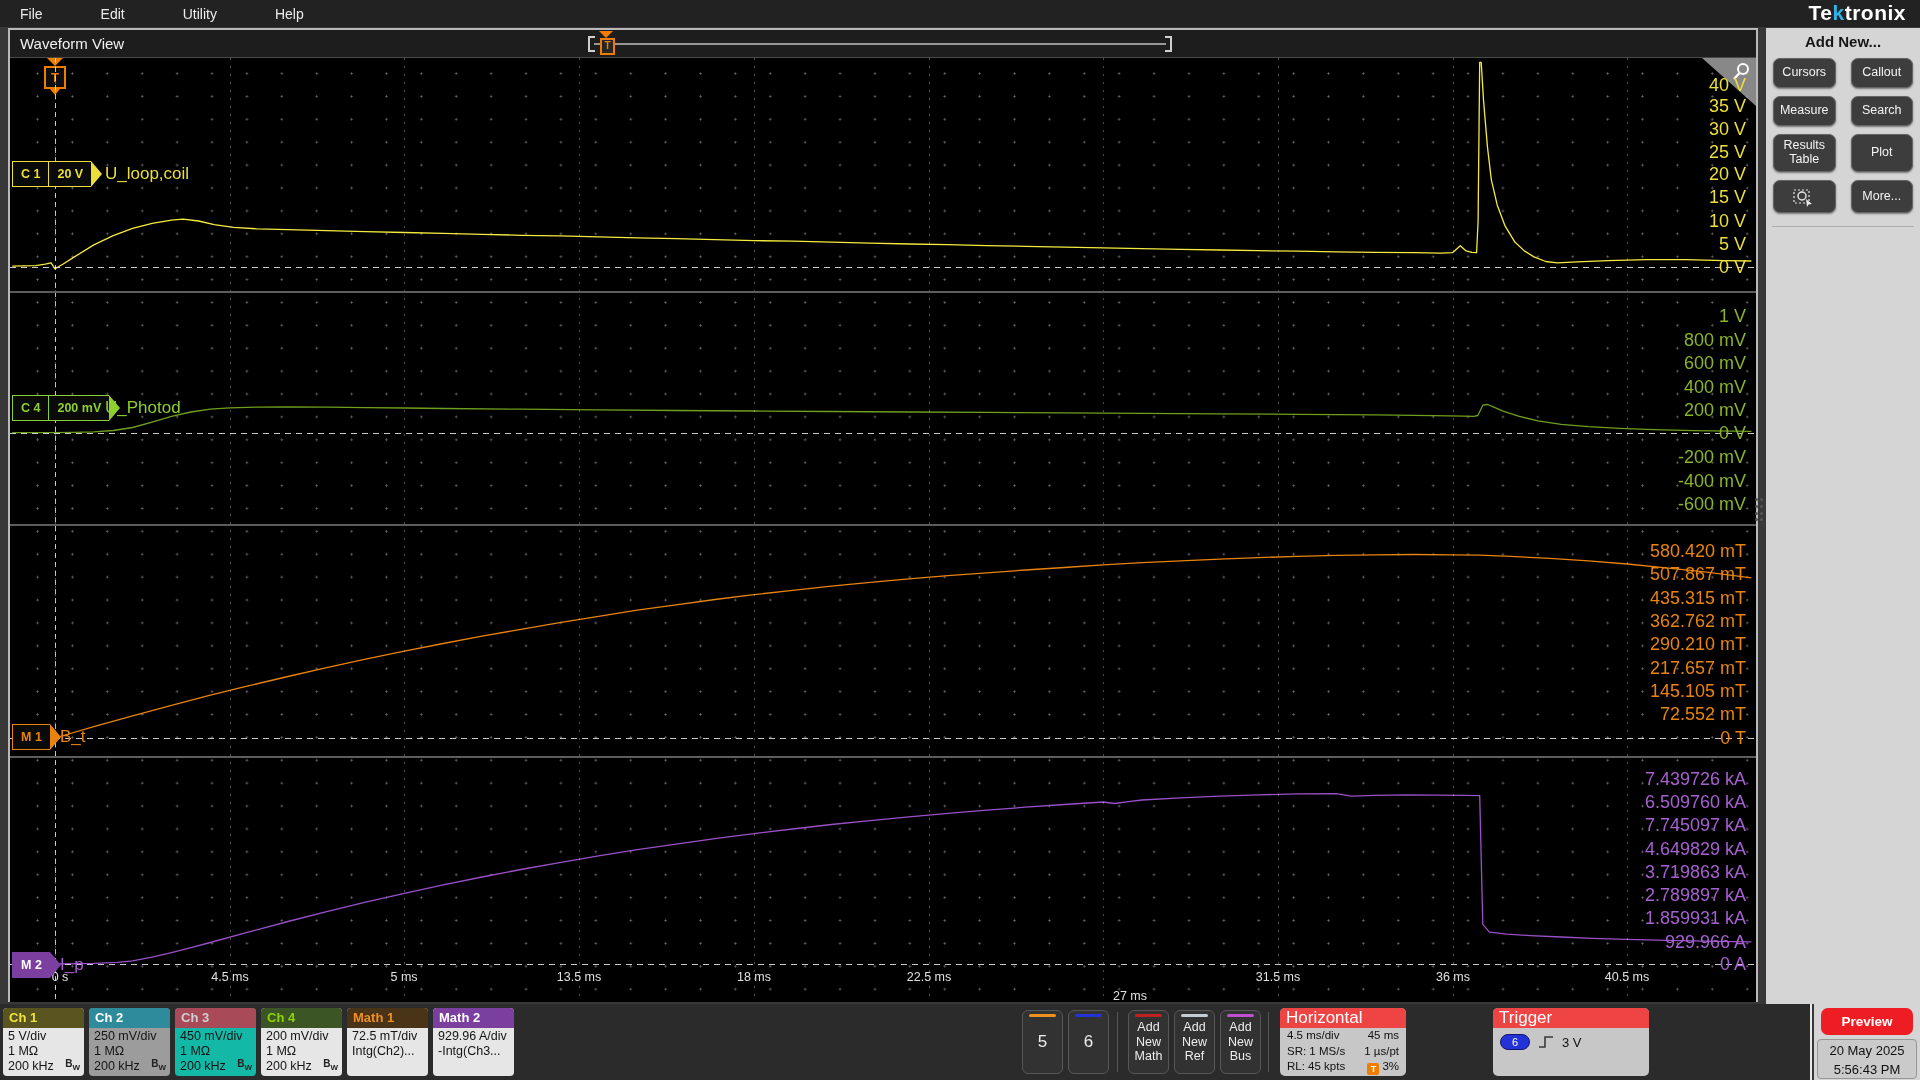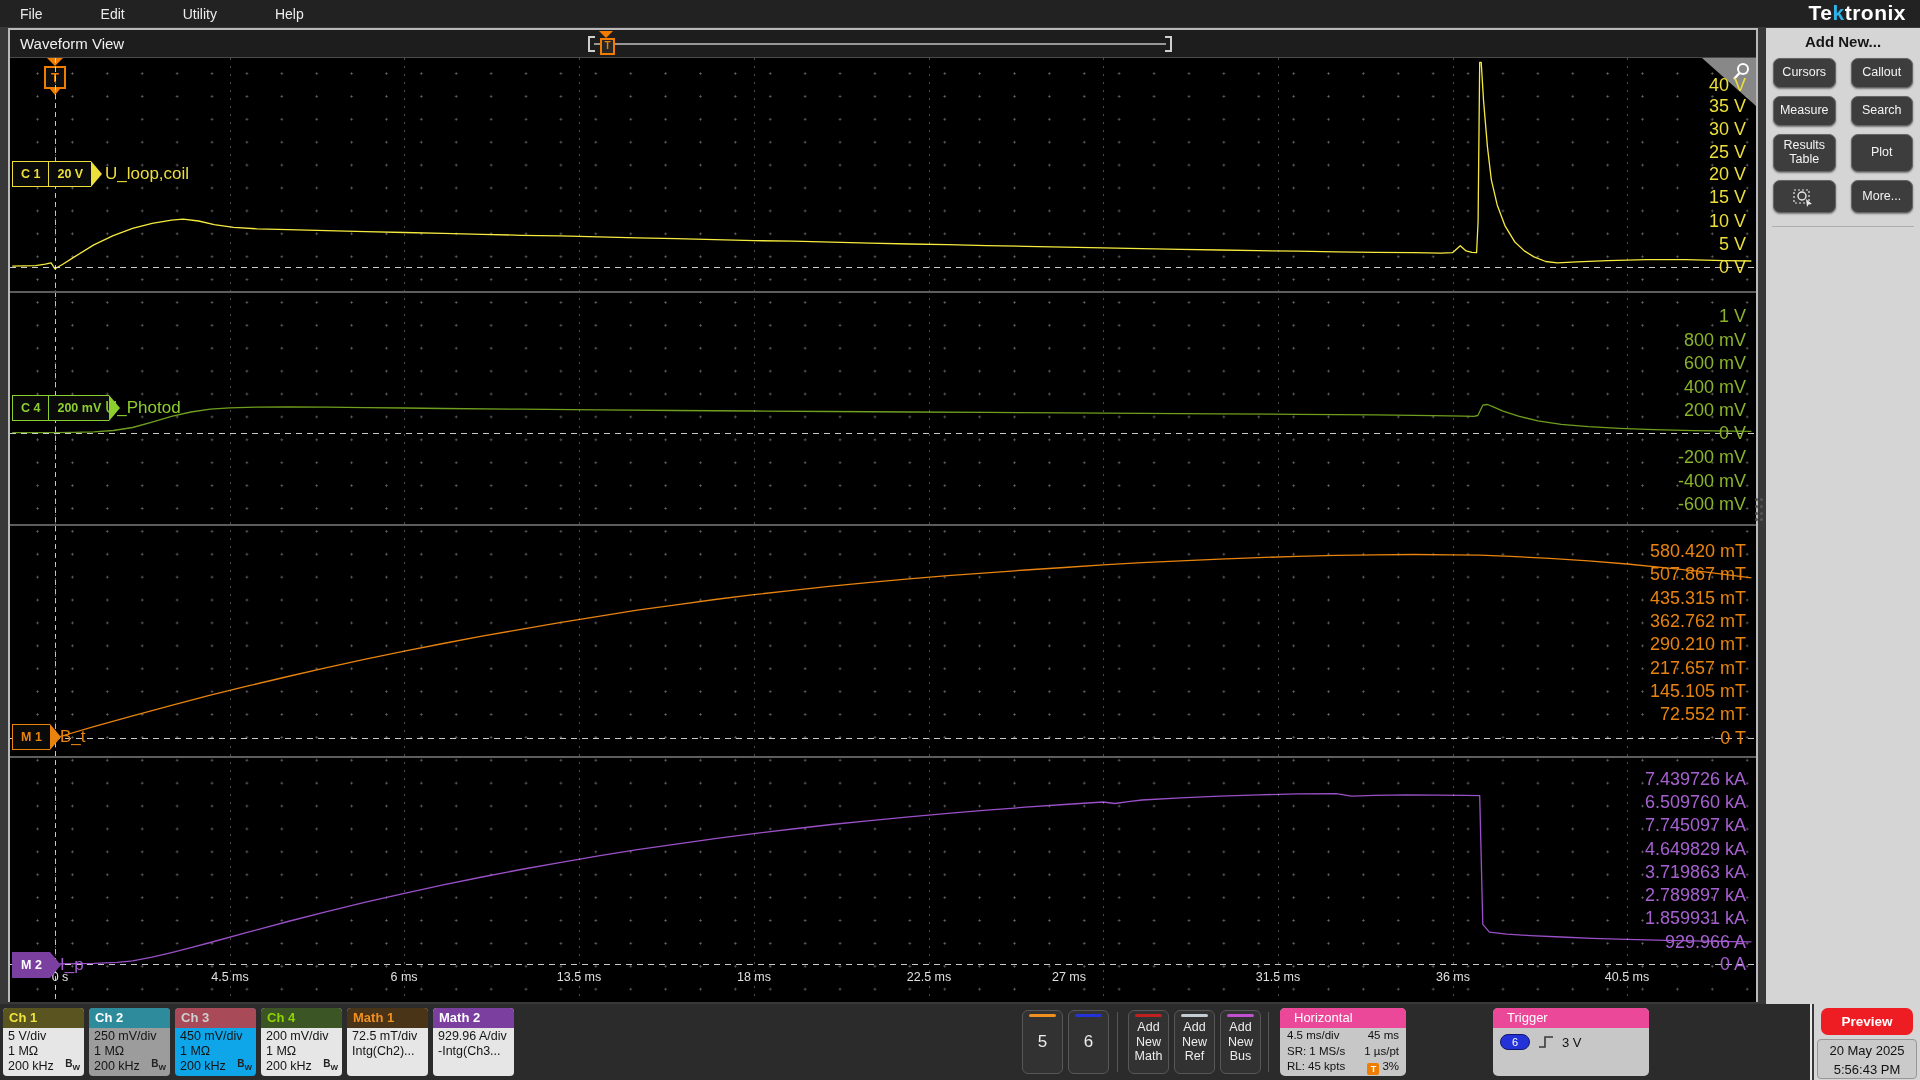--- a/index.html
+++ b/index.html
@@ -77,21 +77,21 @@
   .bw sub{font-size:8px}
   .bb-vdiv{position:absolute;top:8px;width:1px;height:60px;background:#555}
   .sq-btn{position:relative;width:41px;height:64px;background:#323232;border:1px solid #575757;border-radius:6px;
     color:#ededed;display:flex;align-items:center;justify-content:center}
   .sq-btn .stripe{position:absolute;top:3px;left:6px;right:6px;height:3px;border-radius:2px}
   .bb-spare{position:absolute;left:1022px;top:6px;display:flex;gap:5px}
   .bb-spare .sq-btn{font-size:17px}
   .bb-add{position:absolute;left:1128px;top:6px;display:flex;gap:5px}
   .bb-add .sq-btn{font-size:12.5px;text-align:center;white-space:pre-line;line-height:1.15}
   .panel{position:absolute;top:4px;height:68px;background:#c7c7c7;border-radius:5px;overflow:hidden}
-  .panel-head{height:20px;background:#ec4899;color:#fff;font-size:13px;line-height:20px;padding-left:14px}
+  .panel-head{height:20px;background:#ef4444;color:#fff;font-size:17px;line-height:20px;padding-left:6px}
   .panel-row{display:flex;justify-content:space-between;padding:0 7px;font-size:11.5px;line-height:15.5px;color:#101010}
   .t-icon{display:inline-block;width:12px;height:12px;background:#f07d00;border-radius:2px;color:#fff;
     font-size:9px;font-weight:bold;text-align:center;line-height:12px;margin-right:3px;vertical-align:-2px}
   .pill{display:inline-block;min-width:30px;height:16px;border-radius:9px;background:#2433d8;border:1px solid #15156a;
     color:#fff;font-size:11px;text-align:center;line-height:14px;padding:0 4px}
   .trg-row{display:flex;align-items:center;gap:8px;padding:6px 0 0 7px;font-size:13px;color:#101010}
   .br-right{position:absolute;left:1814px;top:1004px;width:106px;height:76px;background:#d5d5d5}
   .preview{position:absolute;left:7px;top:4px;width:92px;height:27px;background:#ee1c23;border-radius:7px;
     color:#fff;font-weight:bold;font-size:13.5px;display:flex;align-items:center;justify-content:center}
   .datetime{position:absolute;left:3px;top:35px;width:100px;height:40px;background:#cacaca;border:1px solid #979797;
@@ -189,25 +189,25 @@
       <div class="ylab" style="top: 744px; color: rgb(166, 96, 208);">6.509760 kA</div>
       <div class="ylab" style="top: 767px; color: rgb(166, 96, 208);">7.745097 kA</div>
       <div class="ylab" style="top: 791px; color: rgb(166, 96, 208);">4.649829 kA</div>
       <div class="ylab" style="top: 814px; color: rgb(166, 96, 208);">3.719863 kA</div>
       <div class="ylab" style="top: 837px; color: rgb(166, 96, 208);">2.789897 kA</div>
       <div class="ylab" style="top: 860px; color: rgb(166, 96, 208);">1.859931 kA</div>
       <div class="ylab" style="top: 884px; color: rgb(166, 96, 208);">929.966 A</div>
       <div class="ylab" style="top: 906px; color: rgb(166, 96, 208);">0 A</div>
       <div class="xlab" style="left: 50px;">0 s</div>
       <div class="xlab" style="left: 220px;">4.5 ms</div>
-      <div class="xlab" style="left: 394px;">6 ms</div>
+      <div class="xlab" style="left: 394px;">5 ms</div>
       <div class="xlab" style="left: 569px;">13.5 ms</div>
       <div class="xlab" style="left: 744px;">18 ms</div>
       <div class="xlab" style="left: 919px;">22.5 ms</div>
-      <div class="xlab" style="left: 1059px;">27 ms</div>
+      <div class="xlab" style="left: 1120px; margin-top: 19px;">27 ms</div>
       <div class="xlab" style="left: 1268px;">31.5 ms</div>
       <div class="xlab" style="left: 1443px;">36 ms</div>
       <div class="xlab" style="left: 1617px;">40.5 ms</div>
       <div class="badge" style="top: 116px; --c: #ecdf3a;">
         <span class="box">C 1</span>
         <span class="box">20 V</span>
         <span class="tip"></span>
       </div>
       <div class="trace-label" style="left: 95px; top: 116px; color: rgb(236, 223, 58);">U_loop,coil</div>
       <div class="badge" style="top: 350px; --c: #8ecf30;">
@@ -273,21 +273,21 @@
       </div>
       <div class="bb-badge" style="background: rgb(156, 156, 156);">
         <div class="bb-head" style="background: rgb(46, 139, 155); color: rgb(255, 255, 255);">Ch 2</div>
         <div class="bb-body">
           <div>250 mV/div</div>
           <div>1 MΩ</div>
           <div>200 kHz</div>
         </div>
         <span class="bw">B<sub>W</sub></span>
       </div>
-      <div class="bb-badge" style="background: #0ea5e9;">
+      <div class="bb-badge" style="background: #14b8a6;">
         <div class="bb-head" style="background: rgb(168, 74, 88); color: rgb(207, 207, 207);">Ch 3</div>
         <div class="bb-body">
           <div>450 mV/div</div>
           <div>1 MΩ</div>
           <div>200 kHz</div>
         </div>
         <span class="bw">B<sub>W</sub></span>
       </div>
       <div class="bb-badge" style="background: rgb(230, 230, 230);">
         <div class="bb-head" style="background: rgb(60, 85, 36); color: rgb(143, 212, 0);">Ch 4</div>

